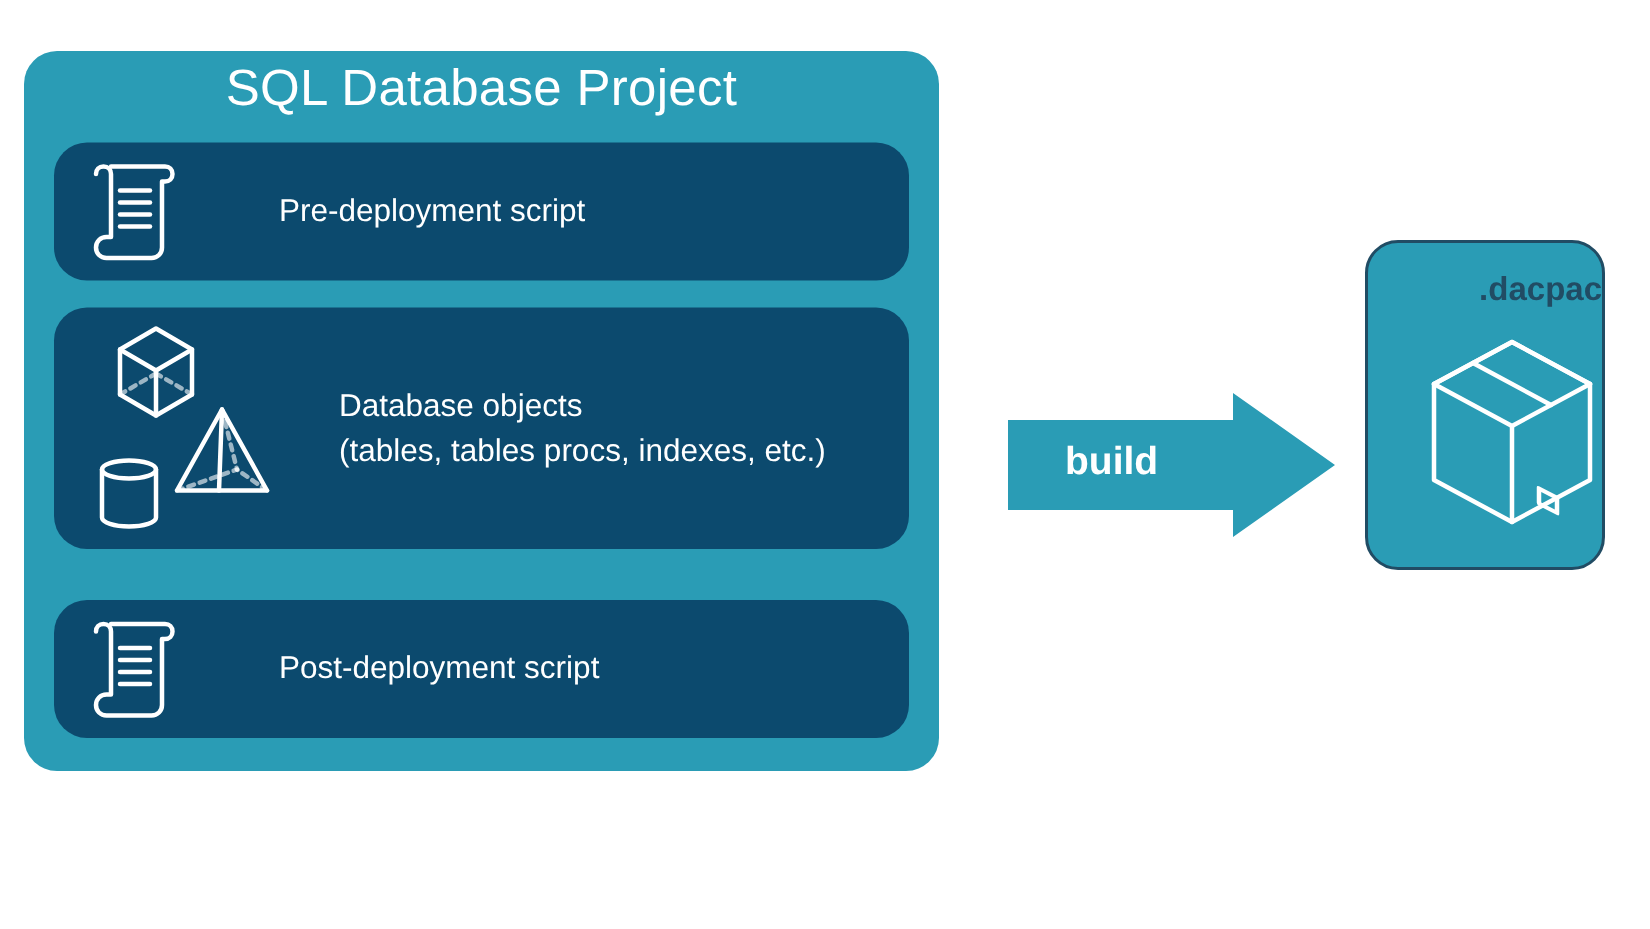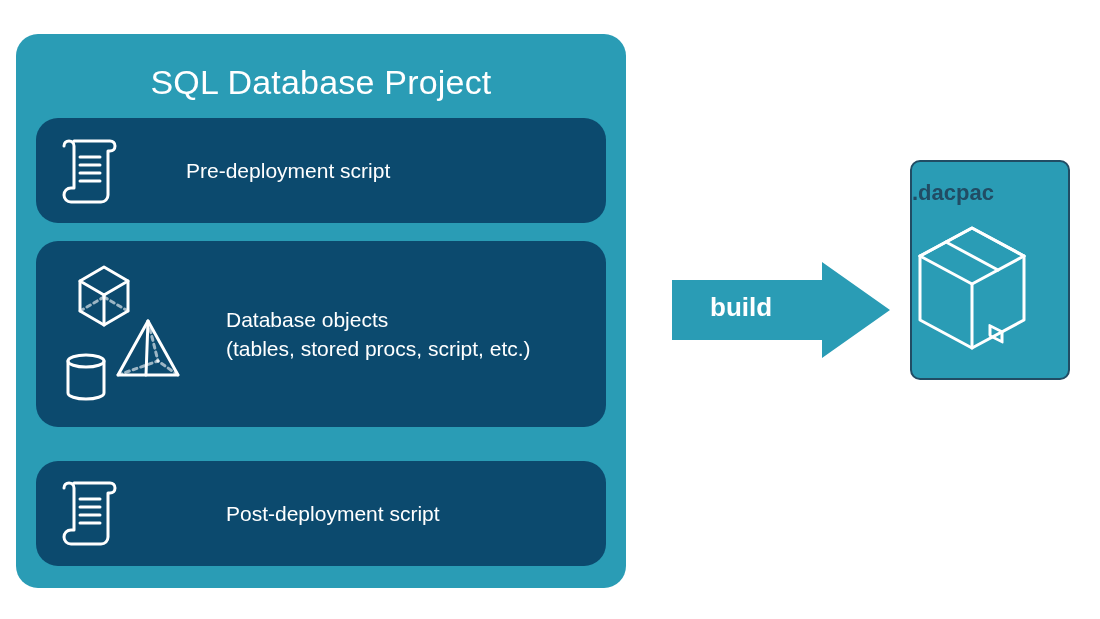--- a/index.html
+++ b/index.html
@@ -2,24 +2,24 @@
 <html><head>
 <meta charset="utf-8">
 <style>
   * { box-sizing: border-box; margin: 0; padding: 0; }
   html, body { width: 1100px; height: 619px; font-family: "Segoe UI", Arial, sans-serif; background: #fff; }
   .canvas { width: 1100px; height: 619px; position: relative; }
 
   .project-box {
     position: absolute;
     left: 16px; top: 34px;
-    width: 610px; height: 554px;
+    width: 610px; height: 480px;
     background: #2a9cb5;
     border-radius: 22px;
-    padding: 29px 20px 22px 20px;
+    padding: 6px 20px 22px 20px;
     display: flex;
     flex-direction: column;
   }
   .project-title {
     color: #fff;
     font-size: 34px;
     font-weight: 400;
     text-align: center;
     margin-bottom: 16px;
     letter-spacing: 0.2px;
@@ -63,25 +63,25 @@
     font-weight: 700;
     z-index: 2;
     text-align: center;
   }
 
   .dacpac-box {
     position: absolute;
     left: 910px; top: 160px;
     width: 160px; height: 220px;
     background: #2a9cb5;
-    border-radius: 10px;
+    border-radius: 22px;
     border: 2px solid #214c64;
     display: flex;
     flex-direction: column;
-    align-items: flex-start;
+    align-items: flex-end;
     padding-top: 18px;
   }
   .dacpac-label {
     color: #214c64;
     font-size: 22px;
     font-weight: 700;
     margin-bottom: 14px;
   }
 
   svg { display: block; }
@@ -132,25 +132,25 @@
 
             <g transform="translate(10,96)">
               <ellipse cx="20" cy="6" rx="18" ry="6"></ellipse>
               <path d="M2 6 v32 a18 6 0 0 0 36 0 V6"></path>
             </g>
           </g>
         </svg>
       </div>
       <div class="row-text">
         <span>Database objects</span><br>
-        <span>(tables, stored procs, script, etc.)</span>
+        <span>(tables, tables procs, indexes, etc.)</span>
       </div>
     </div>
 
-    <div class="inner-row row-post" style="margin-bottom:0;gap:40px;">
+    <div class="inner-row row-post" style="margin-bottom:0;">
       <div class="row-icon">
         <svg width="62" height="72" viewBox="0 0 62 72">
           <g fill="none" stroke="#fff" stroke-width="3" stroke-linecap="round" stroke-linejoin="round">
             <path d="M14 6 h36 c3 0 5 2 5 5 v0 c0 3 -2 5 -5 5 h-2 v44 c0 4 -3 7 -7 7 H11 c-4 0 -7 -3 -7 -7 v0 c0 -4 3 -7 7 -7 h3 V11 c0 -3 -2 -5 -5 -5 h0 c-3 0 -5 2 -5 5"></path>
             <line x1="20" y1="22" x2="40" y2="22"></line>
             <line x1="20" y1="30" x2="40" y2="30"></line>
             <line x1="20" y1="38" x2="40" y2="38"></line>
             <line x1="20" y1="46" x2="40" y2="46"></line>
           </g>
         </svg>

